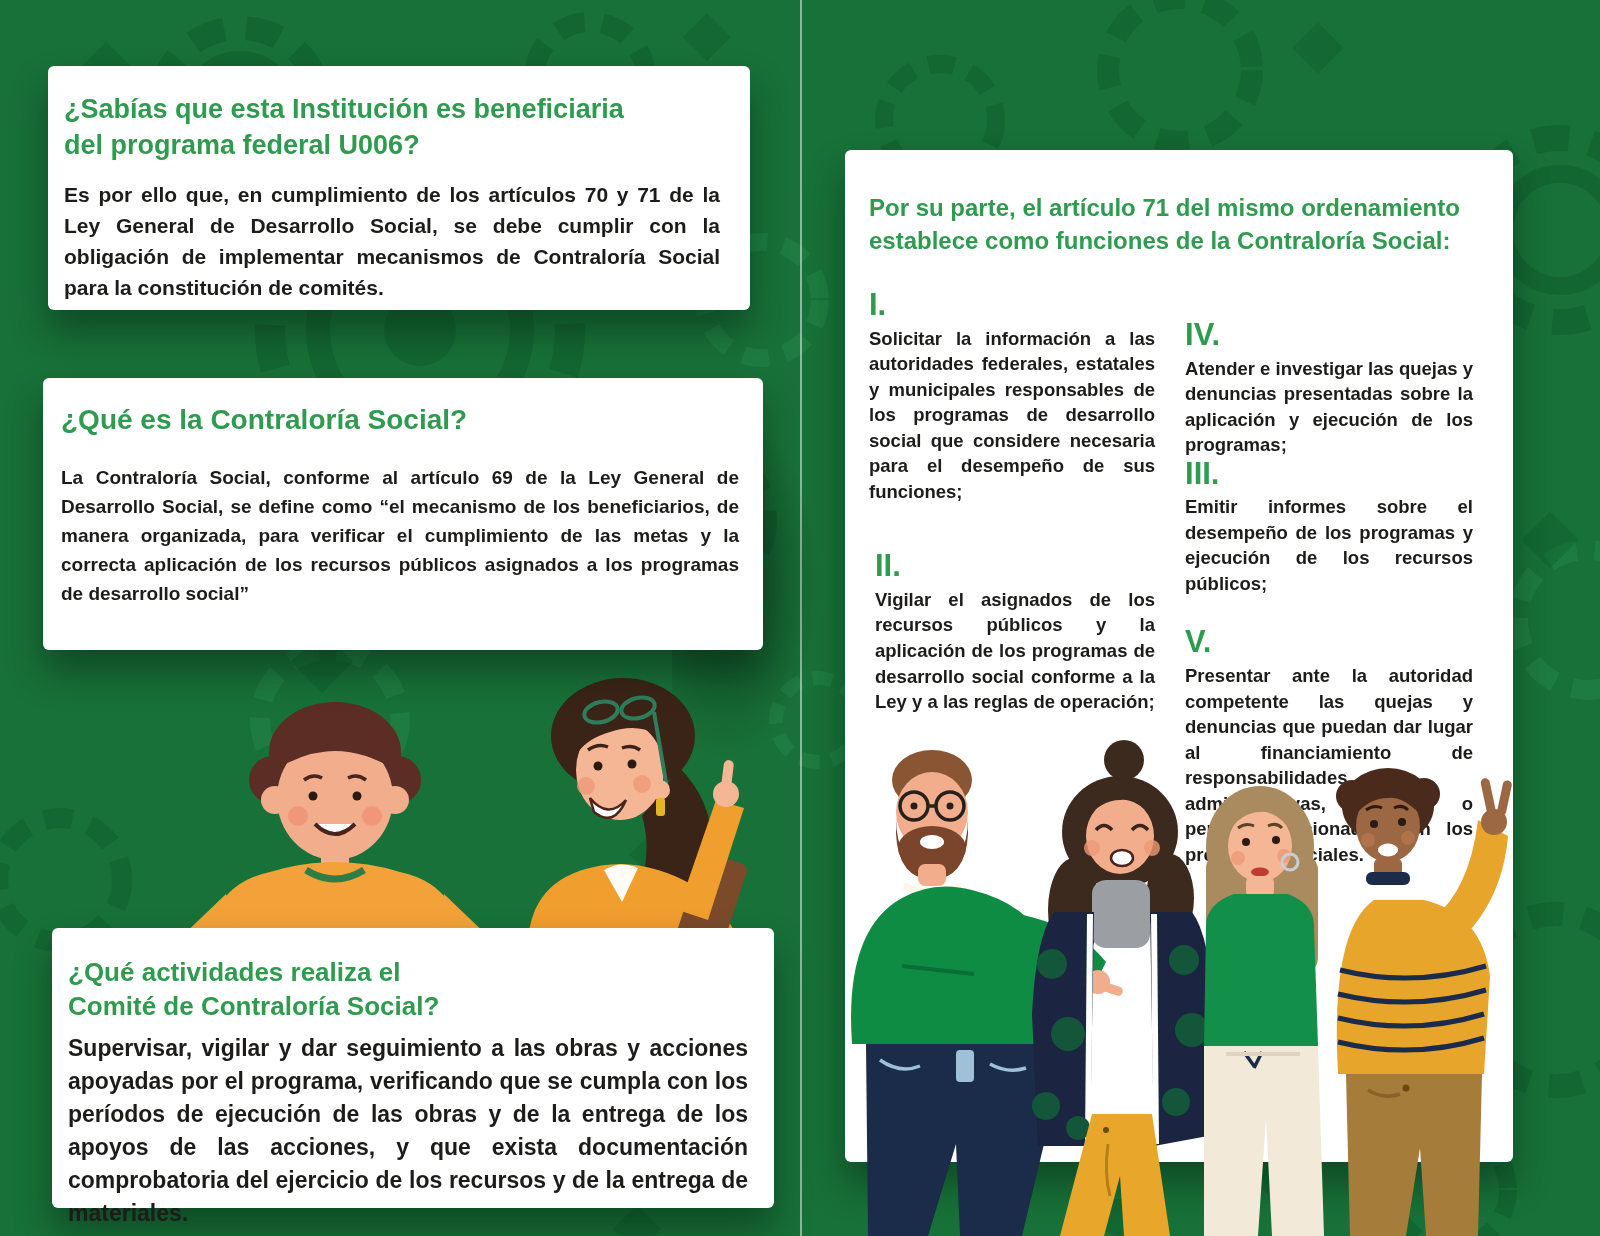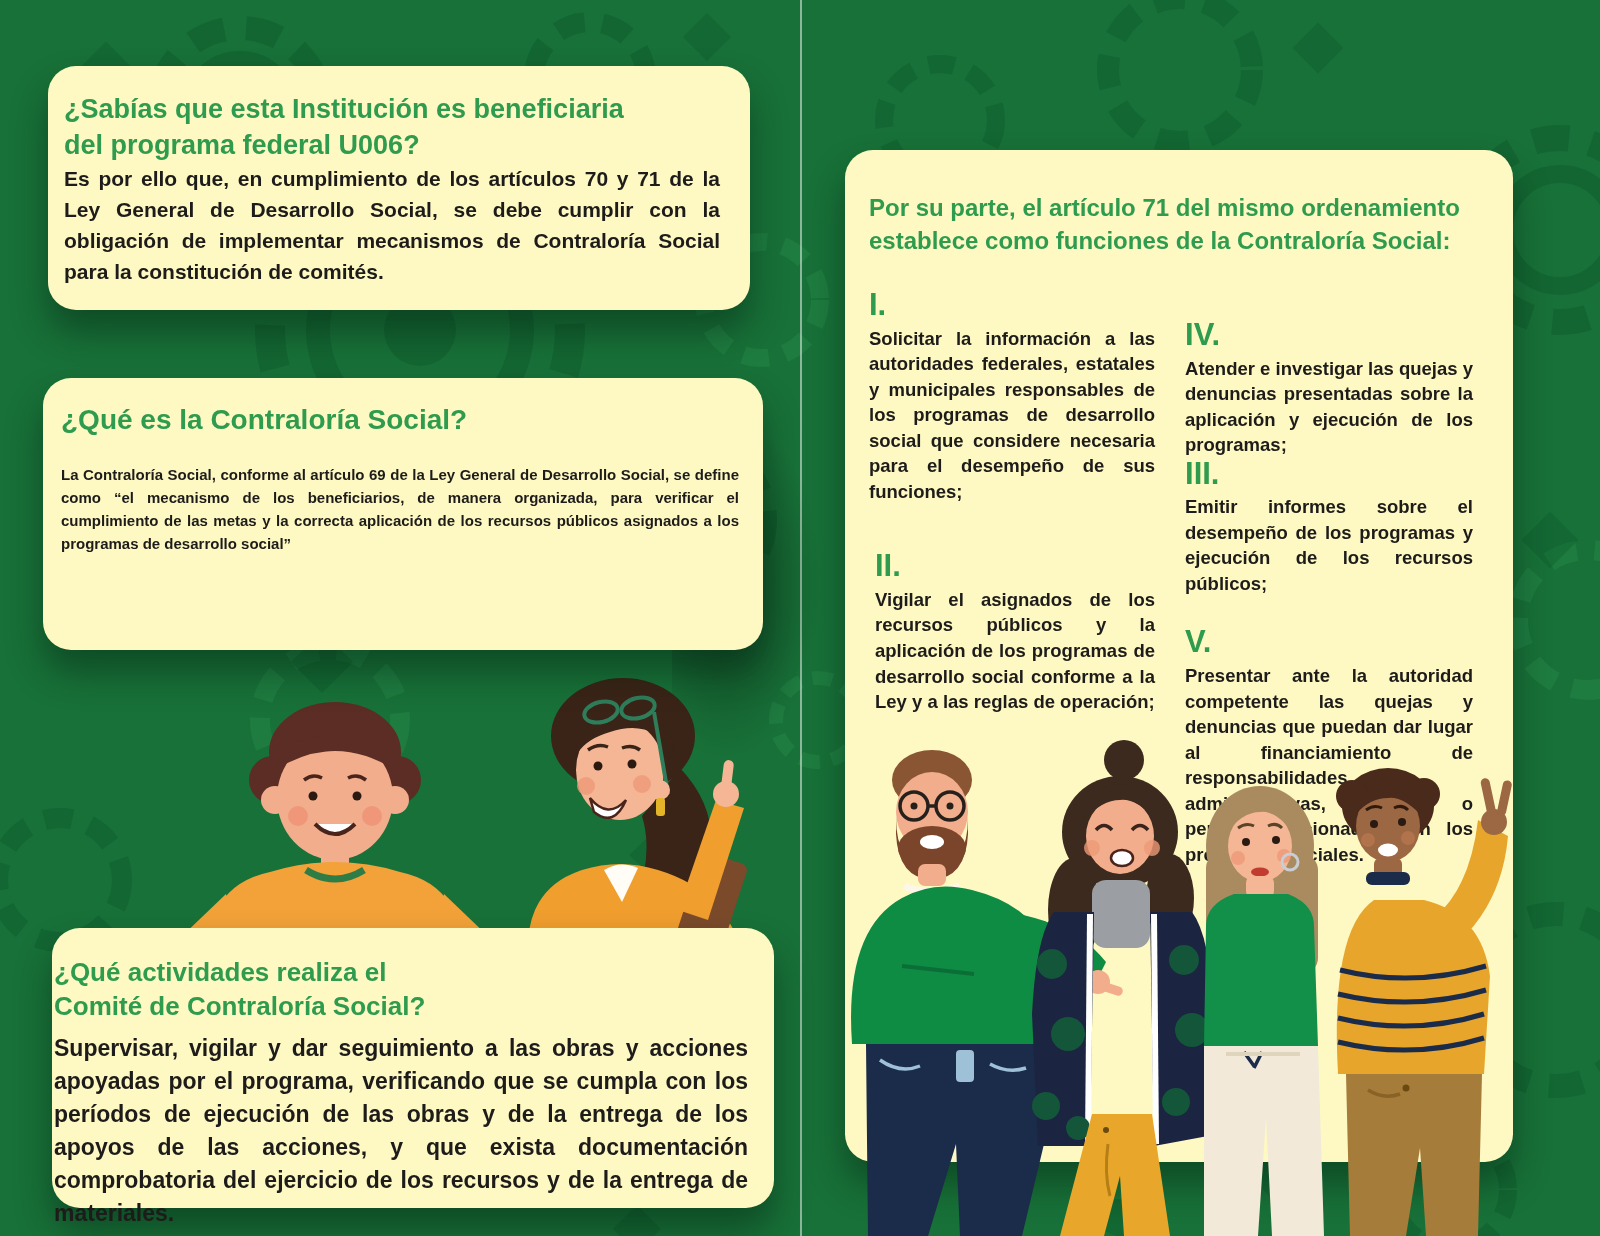--- a/index.html
+++ b/index.html
@@ -8,39 +8,39 @@
     background:#187138;
     font-family:"Liberation Sans", sans-serif;
   }
   svg.bg{position:absolute;left:0;top:0;z-index:0;}
   .divider{position:absolute;left:800px;top:0;width:2px;height:1236px;
     background:rgba(235,242,235,.55);z-index:1;}
   .spine-shadow{position:absolute;left:672px;top:440px;width:150px;height:320px;
     background:radial-gradient(ellipse at 35% 45%, rgba(0,0,0,.38), rgba(0,0,0,0) 70%);
     z-index:1;}
   .card{
-    position:absolute;background:#fef9c3;border-radius:28px;
+    position:absolute;background:#ffffff;border-radius:6px;
     box-shadow:0 22px 36px rgba(3,24,11,.42);
     box-sizing:border-box;z-index:3;
   }
   .h{font-weight:bold;color:#2E9B4E;}
   .bodytext{
     font-weight:bold;color:#1D1C1A;text-align:justify;
     margin:0;
   }
   
   .card1{left:48px;top:66px;width:702px;height:244px;padding:26px 30px 0 16px;}
   .card1 .h{font-size:27px;line-height:1.32;}
-  .card1 .bodytext{font-size:21px;line-height:1.48;}
+  .card1 .bodytext{font-size:21px;line-height:1.48;margin-top:16px;}
   
   .card2{left:43px;top:378px;width:720px;height:272px;padding:24px 24px 0 18px;}
   .card2 .h{font-size:28px;line-height:1.3;}
-  .card2 .bodytext{font-size:15px;line-height:1.52;margin-top:26px;}
+  .card2 .bodytext{font-size:19px;line-height:1.52;margin-top:26px;}
   
-  .card3{left:52px;top:928px;width:722px;height:280px;padding:28px 26px 0 2px;z-index:4;}
+  .card3{left:52px;top:928px;width:722px;height:280px;padding:28px 26px 0 16px;z-index:4;}
   .card3 .h{font-size:26px;line-height:1.3;}
   .card3 .bodytext{font-size:23px;line-height:1.44;margin-top:8px;}
   
   .rcard{left:845px;top:150px;width:668px;height:1012px;padding:42px 40px 0 24px;z-index:2;}
   .rcard .h{font-size:24px;line-height:1.36;}
   .cols{display:flex;gap:30px;margin-top:32px;}
   .col{display:flex;flex-direction:column;}
   .col1{width:292px;}
   .col2{width:294px;}
   .numeral{font-weight:bold;color:#2E9B4E;font-size:31px;line-height:1.05;margin-bottom:4px;}

